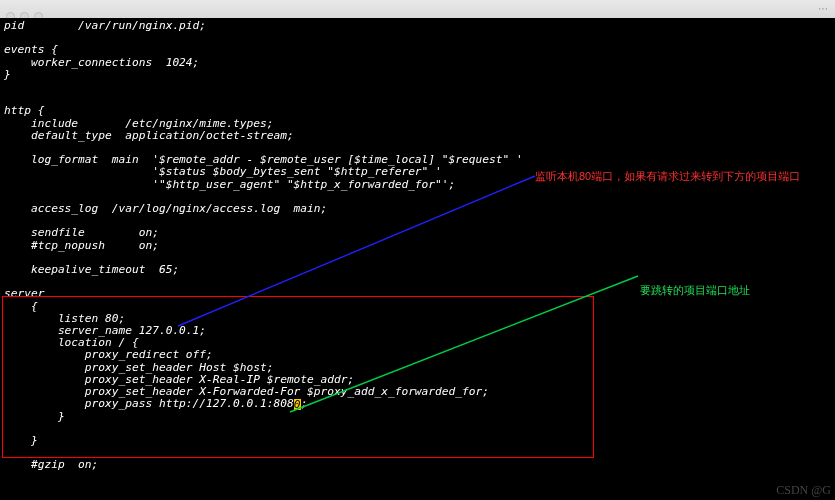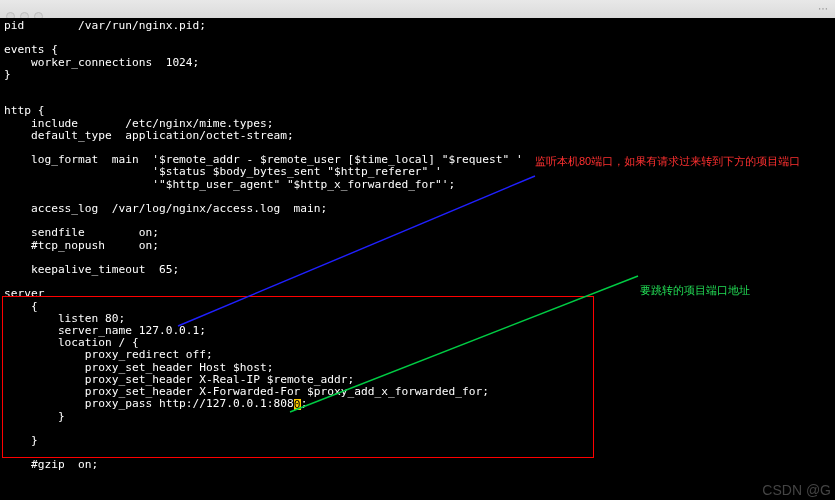--- a/index.html
+++ b/index.html
@@ -37,20 +37,21 @@
   .terminal {
     position: absolute;
     top: 18px; left: 0; right: 0; bottom: 0;
     background: #000;
     padding: 2px 4px;
     font-family: "Menlo","Consolas","DejaVu Sans Mono",monospace;
     font-size: 11.2px;
     line-height: 12.2px;
     color: #fff;
     white-space: pre;
+    font-style: italic;
   }
   .highlight-box {
     position: absolute;
     border: 1px solid #ff0000;
     pointer-events: none;
   }
   .annot {
     position: absolute;
     font-size: 11px;
     font-family: "PingFang SC","Microsoft YaHei",sans-serif;
@@ -61,41 +62,41 @@
   svg.overlay { position: absolute; top: 0; left: 0; pointer-events: none; }
   .cursor-block {
     display: inline-block;
     width: 7px; height: 11px;
     background: #ffce00;
     color: #000;
     line-height: 11px;
     vertical-align: baseline;
     transform: translateY(1px);
   }
-  .watermark { position: absolute; right: 4px; bottom: 2px; font-size: 14px; color: #444; font-family: Liberation Sans, sans-serif; }
+  .watermark { position: absolute; right: 4px; bottom: 2px; font-size: 12px; color: #444; font-family: Liberation Serif, serif; }
 </style>
 </head>
 <body>
 
 <div class="titlebar">
   <div class="traffic"></div>
   <div class="traffic"></div>
   <div class="traffic"></div>
   <div class="tab">
     <span>my</span>
     <span class="tab-close">×</span>
   </div>
   <div class="win-right">⋯</div>
 </div>
 
 <div class="terminal" id="term"><div>pid        /var/run/nginx.pid;</div><div>&nbsp;</div><div>events {</div><div>    worker_connections  1024;</div><div>}</div><div>&nbsp;</div><div>&nbsp;</div><div>http {</div><div>    include       /etc/nginx/mime.types;</div><div>    default_type  application/octet-stream;</div><div>&nbsp;</div><div>    log_format  main  '$remote_addr - $remote_user [$time_local] "$request" '</div><div>                      '$status $body_bytes_sent "$http_referer" '</div><div>                      '"$http_user_agent" "$http_x_forwarded_for"';</div><div>&nbsp;</div><div>    access_log  /var/log/nginx/access.log  main;</div><div>&nbsp;</div><div>    sendfile        on;</div><div>    #tcp_nopush     on;</div><div>&nbsp;</div><div>    keepalive_timeout  65;</div><div>&nbsp;</div><div>server</div><div>    {</div><div>        listen 80;</div><div>        server_name 127.0.0.1;</div><div>        location / {</div><div>            proxy_redirect off;</div><div>            proxy_set_header Host $host;</div><div>            proxy_set_header X-Real-IP $remote_addr;</div><div>            proxy_set_header X-Forwarded-For $proxy_add_x_forwarded_for;</div><div><span>            proxy_pass http://127.0.0.1:808</span><span class="cursor-block">0</span><span>;</span></div><div>        }</div><div>&nbsp;</div><div>    }</div><div>&nbsp;</div><div>    #gzip  on;</div></div>
 
 <div class="highlight-box" id="hbox" style="left: 2px; top: 296px; width: 592px; height: 162px;"></div>
 
-<div class="annot red" id="annot-top" style="left: 535px; top: 154px;">监听本机80端口，如果有请求过来转到下方的项目端口</div>
+<div class="annot red" id="annot-top" style="left: 535px; top: 169px;">监听本机80端口，如果有请求过来转到下方的项目端口</div>
 <div class="annot green" id="annot-bot" style="left: 640px; top: 267px; margin-top: 16px;">要跳转的项目端口地址</div>
 
 <svg class="overlay" width="835" height="500">
   <line id="line-top" stroke-width="1.4" x1="178" y1="326" x2="535" y2="176" stroke="#2020ff"></line>
   <line id="line-bot" stroke-width="1.4" x1="290" y1="412" x2="638" y2="276" stroke="#00cc44"></line>
 </svg>
 
 <div class="watermark">CSDN @G</div>
 
 </body></html>

